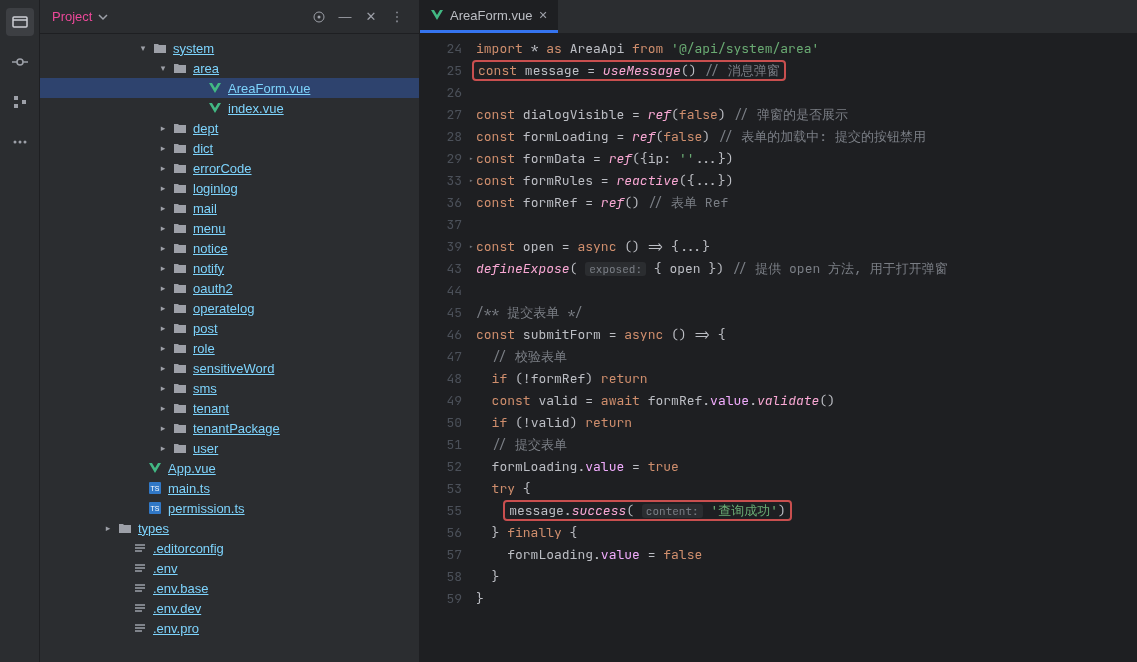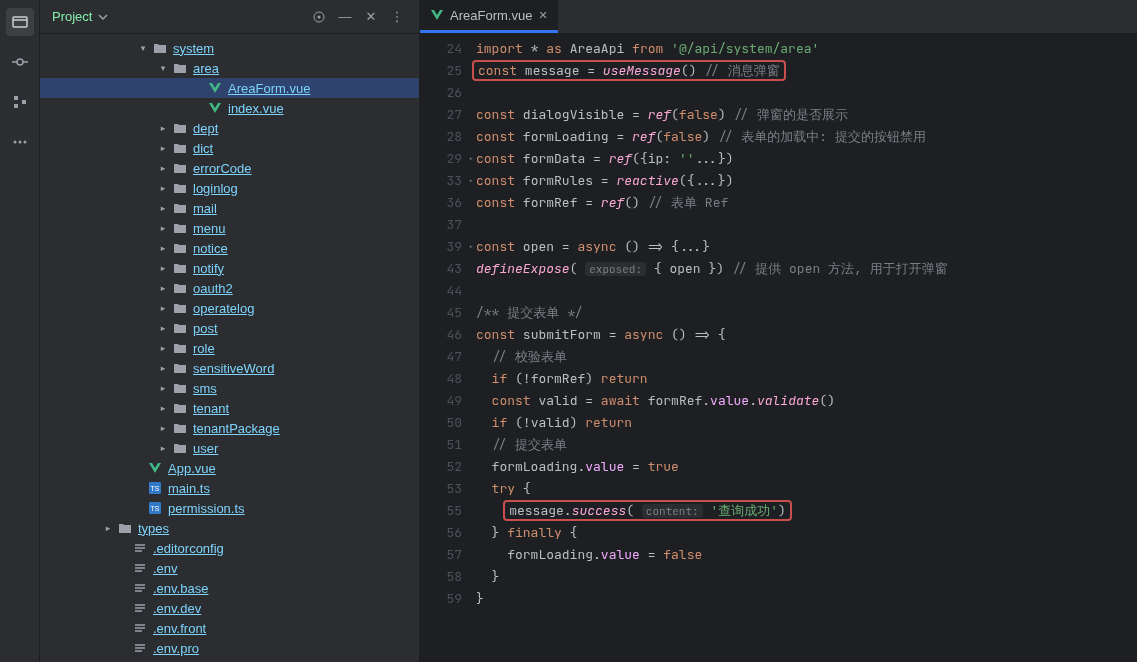--- a/index.html
+++ b/index.html
@@ -42,21 +42,21 @@
       flex-direction: column;
     }
     .project-header {
       height: 34px;
       display: flex;
       align-items: center;
       padding: 0 12px;
       border-bottom: 1px solid #1e1f22;
       gap: 6px;
     }
-    .project-title { font-weight: 500; color: #86efac; }
+    .project-title { font-weight: 500; color: #ec4899; }
     .project-header .spacer { flex: 1; }
     .header-icon { width: 20px; height: 20px; display: flex; align-items: center; justify-content: center; cursor: pointer; color: #9da0a8; }
     .tree { flex: 1; overflow-y: auto; padding-top: 4px; }
     .tree-row {
       height: 20px;
       display: flex;
       align-items: center;
       padding-left: var(--indent, 0px);
       cursor: pointer;
       white-space: nowrap;
@@ -452,31 +452,20 @@
         </div>
         <div class="tree-row" style="--indent: 75px;">
           <span class="chev"></span>
           <span class="file-icon">
             <svg width="14" height="14" viewBox="0 0 14 14">
               <line x1="2" y1="4" x2="12" y2="4" stroke="#9da0a8" stroke-width="1.5"></line>
               <line x1="2" y1="7" x2="12" y2="7" stroke="#9da0a8" stroke-width="1.5"></line>
               <line x1="2" y1="10" x2="9" y2="10" stroke="#9da0a8" stroke-width="1.5"></line>
             </svg>
           </span>
-          <span class="tree-label">.env.front</span>
-        </div>
-        <div class="tree-row" style="--indent: 75px;">
-          <span class="chev"></span>
-          <span class="file-icon">
-            <svg width="14" height="14" viewBox="0 0 14 14">
-              <line x1="2" y1="4" x2="12" y2="4" stroke="#9da0a8" stroke-width="1.5"></line>
-              <line x1="2" y1="7" x2="12" y2="7" stroke="#9da0a8" stroke-width="1.5"></line>
-              <line x1="2" y1="10" x2="9" y2="10" stroke="#9da0a8" stroke-width="1.5"></line>
-            </svg>
-          </span>
           <span class="tree-label">.env.pro</span>
         </div>
       </div>
   </div>
 
   <div class="editor-area">
     <div class="tabs">
       <div class="tab">
         <svg width="14" height="14" viewBox="0 0 14 14">
             <path d="M1 2l6 10 6-10h-3l-3 5-3-5z" fill="#42b883"></path>

